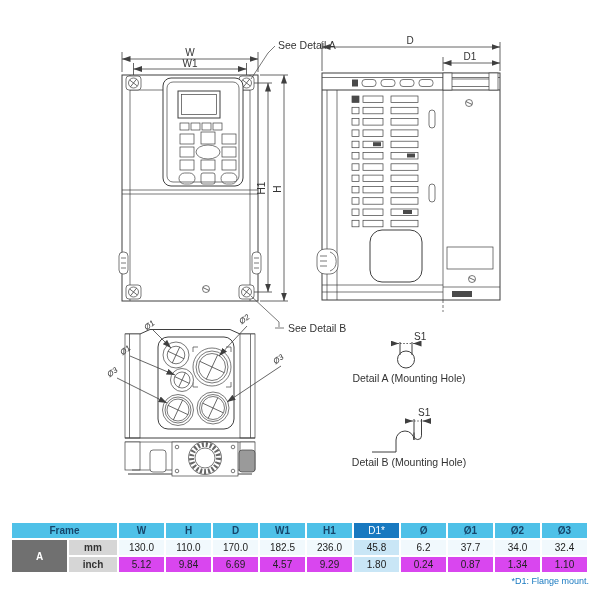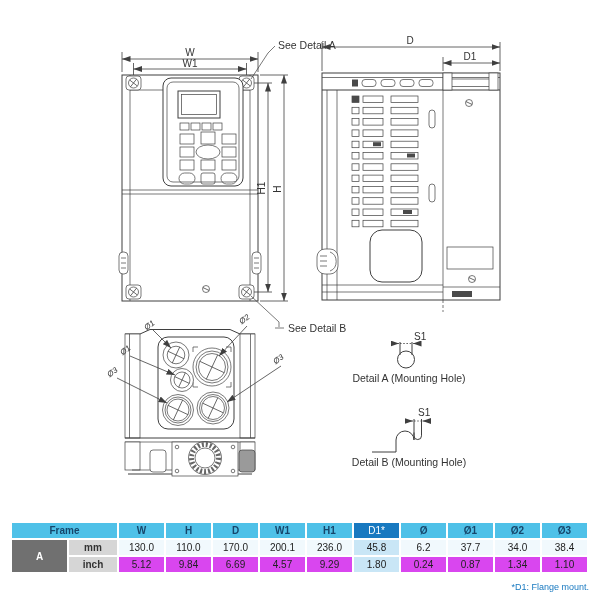--- a/index.html
+++ b/index.html
@@ -24,21 +24,21 @@
   table.dim{border-collapse:separate;border-spacing:2px;width:579px;
             font:10px "Liberation Sans",sans-serif;table-layout:fixed;}
   table.dim th, table.dim td{padding:0;height:15px;text-align:center;vertical-align:middle;overflow:hidden;}
   th.hd {background:#4fc1e8;color:#16466b;font-weight:bold;}
   th.d1h{background:#1879c0;color:#ffffff;font-weight:normal;}
   td.acell{background:#707070;color:#ffffff;font-weight:bold;}
   td.unit {background:#d6d6d6;color:#333;font-weight:bold;}
   tr.mm td.val  {background:#f1f9fd;color:#222;margin-left:12px;}
   tr.inch td.val{background:#d946ef;color:#222;}
   table.dim td.d1c{background:#c9e6f6 !important;}
-  #footnote{margin-top:8px;text-align:right;font:9px "Liberation Sans",sans-serif;color:#1879c0;}
+  #footnote{margin-top:2px;text-align:right;font:9px "Liberation Sans",sans-serif;color:#1879c0;}
 </style>
 </head>
 <body>
 
 <div id="stage">
   <svg width="600" height="520" viewBox="0 0 600 520">
     <defs>
       <marker id="mE" markerWidth="9" markerHeight="6" refX="8.5" refY="3" orient="auto" markerUnits="userSpaceOnUse">
         <path d="M0,0 L8.5,3 L0,6 Z" fill="#3f3f3f"></path>
       </marker>
@@ -369,27 +369,27 @@
         <th class="hd">Ø1</th>
         <th class="hd">Ø2</th>
         <th class="hd">Ø3</th>
       </tr>
       <tr class="mm">
         <td class="acell" rowspan="2">A</td>
         <td class="unit">mm</td>
         <td class="val">130.0</td>
         <td class="val">110.0</td>
         <td class="val">170.0</td>
-        <td class="val">200.1</td>
+        <td class="val">182.5</td>
         <td class="val">236.0</td>
         <td class="val d1c">45.8</td>
         <td class="val">6.2</td>
         <td class="val">37.7</td>
         <td class="val">34.0</td>
-        <td class="val">38.4</td>
+        <td class="val">32.4</td>
       </tr>
       <tr class="inch">
         <td class="unit">inch</td>
         <td class="val">5.12</td>
         <td class="val">9.84</td>
         <td class="val">6.69</td>
         <td class="val">4.57</td>
         <td class="val">9.29</td>
         <td class="val d1c">1.80</td>
         <td class="val">0.24</td>

